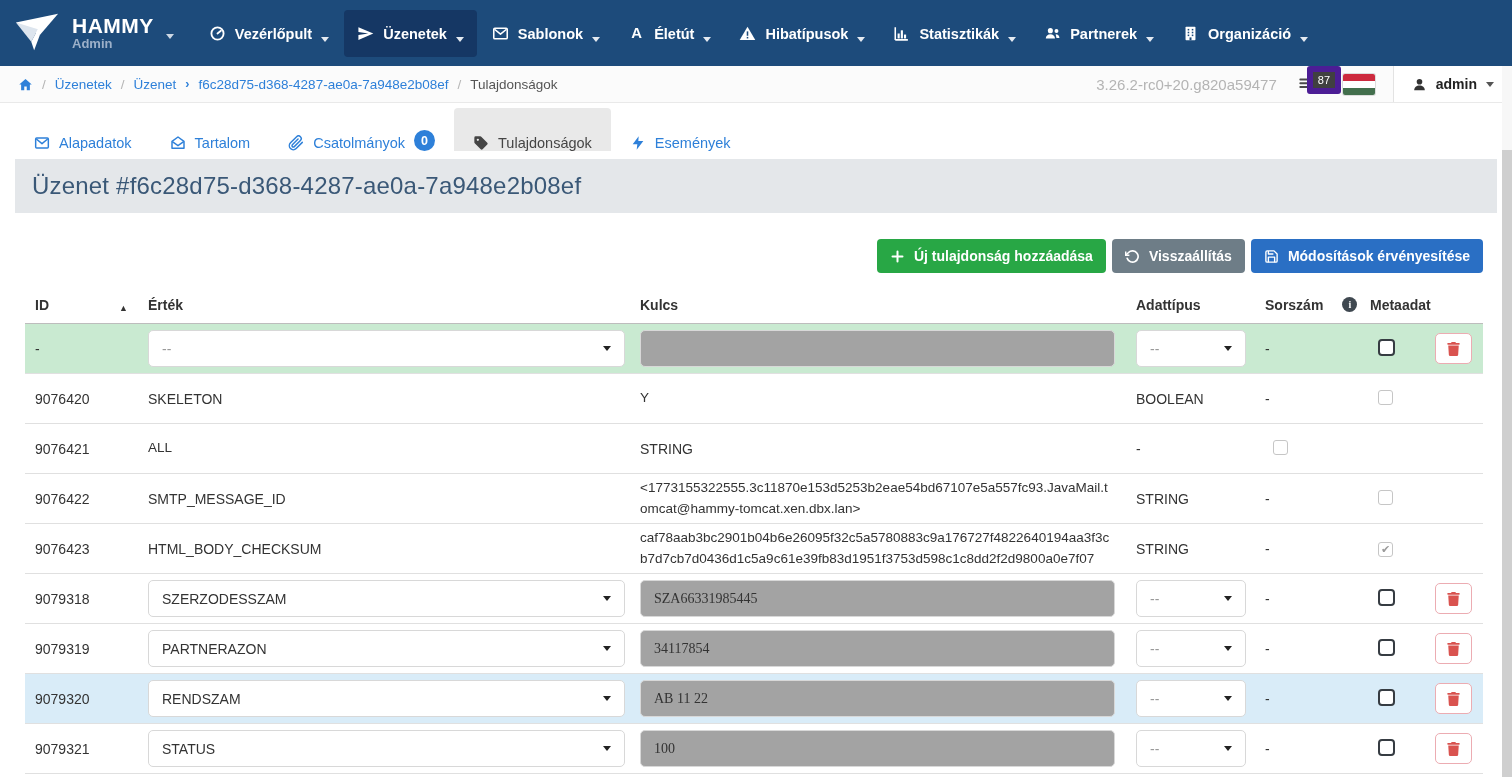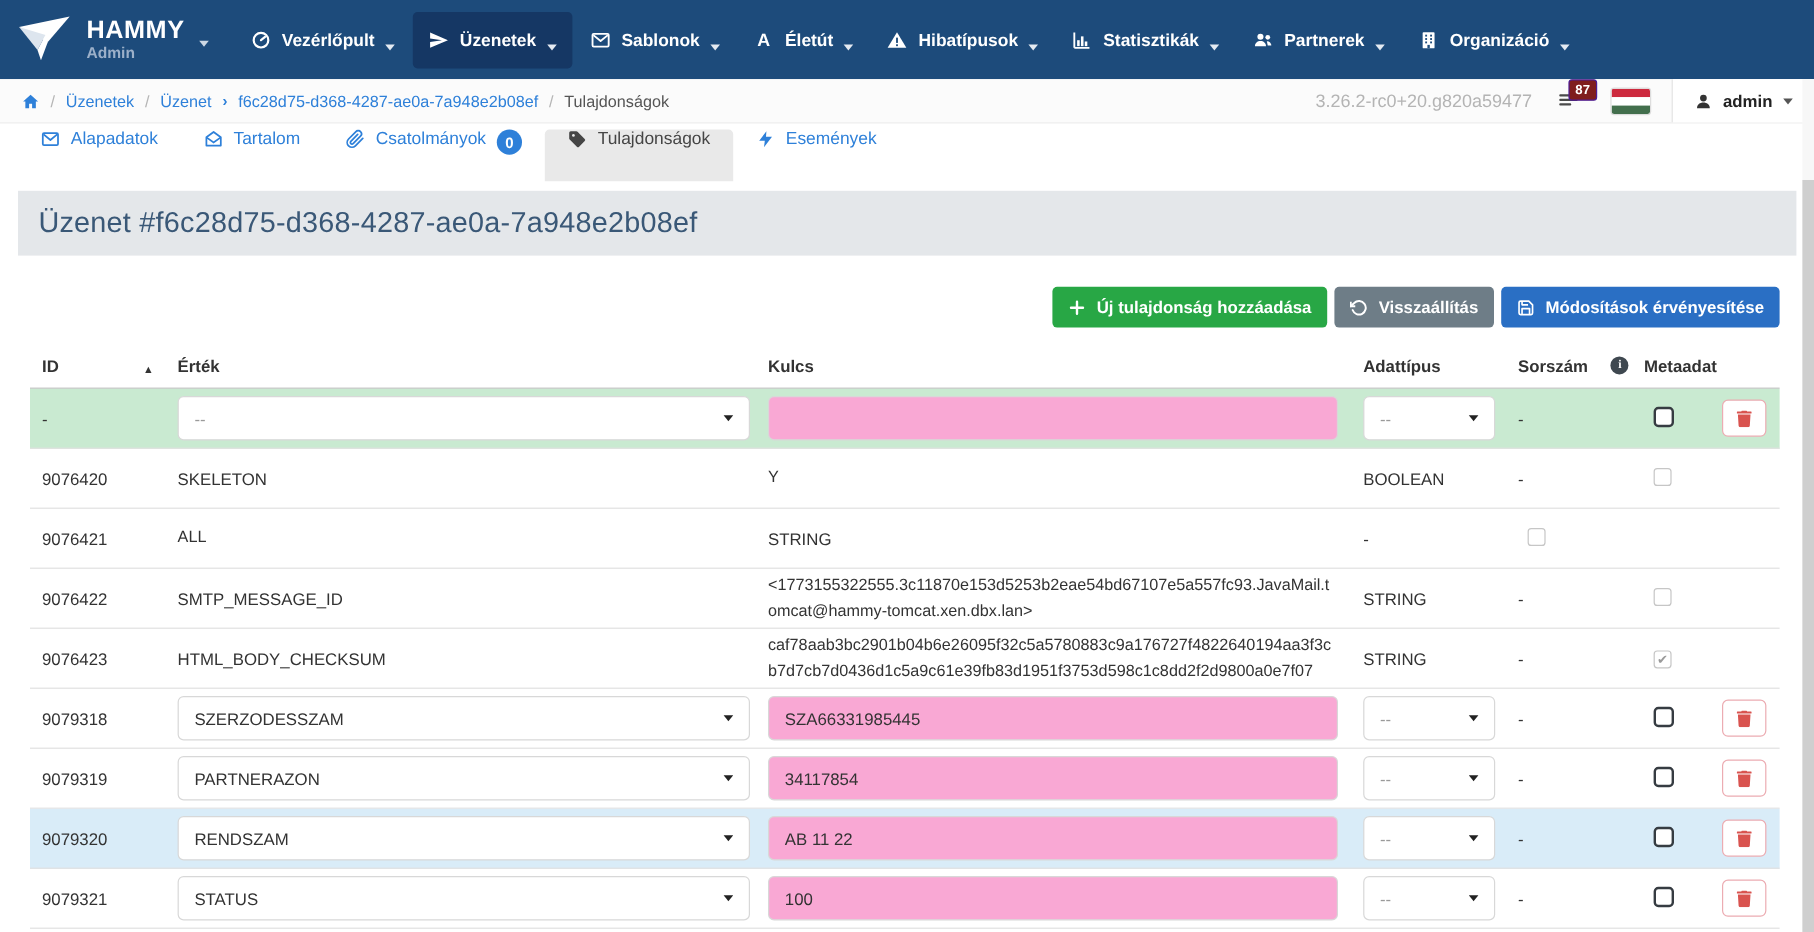--- a/index.html
+++ b/index.html
@@ -32,33 +32,33 @@
 .home-ic{width:15px;height:15px;color:#2e80d9;display:inline-flex;cursor:pointer}
 .home-ic svg{width:100%;height:100%}
 .crumb-link{color:#2e80d9;cursor:pointer}
 .crumb-sep{color:#b5b5b5}
 .crumb-gt{color:#2e80d9;font-weight:bold;font-size:12.5px}
 .crumb-current{color:#555}
 .topbar-right{margin-left:auto;display:flex;align-items:center;height:100%}
 .version{color:#b4b4b4;font-size:15px;margin-right:20px}
 .notif{position:relative;width:20px;height:18px;color:#4a4a4a;margin-right:26px;cursor:pointer}
 .notif svg{width:100%;height:100%}
-.badge{position:absolute;top:-9px;left:10px;background:#7f1d1d;color:#fff;font-size:11px;font-weight:bold;
-       padding:1.5px 5px;border-radius:3px;border:1px solid #4c1d95;line-height:1.2}
+.badge{position:absolute;top:-9px;left:10px;background:#404040;color:#fff;font-size:11px;font-weight:normal;
+       padding:1.5px 5px;border-radius:3px;border:6px solid #4c1d95;line-height:1.2}
 .flag{width:32px;height:21px;border-radius:2px;overflow:hidden;display:flex;flex-direction:column;margin-right:18px;cursor:pointer;box-shadow:0 0 0 1px #ddd}
 .flag div{flex:1}
 .userbox{border-left:1px solid #e3e3e3;height:100%;display:flex;align-items:center;gap:9px;padding:0 18px;background:#fff;cursor:pointer}
 .user-ic{width:15px;height:15px;color:#333;display:inline-flex}
 .user-ic svg{width:100%;height:100%}
 .username{font-weight:bold;font-size:14px;color:#222}
 .userbox .caret{border-left-width:4px;border-right-width:4px;border-top-color:#555}
 
 
 .tabs-row{display:flex;align-items:stretch;padding:5px 0 0 15px;height:48px;background:#fff}
-.tab{display:flex;align-items:flex-start;gap:9px;padding:0 19px;color:#2e80d9;font-size:14.5px;cursor:pointer;border-radius:4px 4px 0 0}
+.tab{display:flex;align-items:flex-end;gap:9px;padding:0 19px;color:#2e80d9;font-size:14.5px;cursor:pointer;border-radius:4px 4px 0 0}
 .tab.active{background:#e9e9e9;color:#454545}
 .ticon{width:16px;height:16px;display:inline-flex}
 .ticon svg{width:100%;height:100%}
 .tbadge{background:#2e80d9;color:#fff;min-width:21px;height:21px;border-radius:50%;display:inline-flex;align-items:center;justify-content:center;font-size:12.5px;font-weight:bold;padding:0 4px}
 
 
 .title-band{margin:8px 15px 0;height:54px;background:#e4e7ea;display:flex;align-items:center;padding:0 17px}
 .page-title{font-size:24px;font-weight:500;color:#3a5877;margin:0;letter-spacing:.2px}
 
 
@@ -82,21 +82,21 @@
 .sort{margin-left:auto;padding-right:20px;font-size:9px;color:#333}
 .thead .c-ord{display:flex;align-items:center;gap:19px}
 .info-ic{width:15px;height:15px;border-radius:50%;background:#3f4850;color:#fff;font-size:10px;font-weight:bold;
          display:inline-flex;align-items:center;justify-content:center;font-family:"Liberation Serif",serif}
 .selectbox{height:37px;background:#fff;border:1px solid #d8d8d8;border-radius:5px;display:flex;align-items:center;padding:0 13px;cursor:pointer}
 .w-key{width:477px}
 .w-type{width:110px}
 .sel-text{font-size:14px;color:#333}
 .sel-text.muted{color:#9a9a9a}
 .tri{margin-left:auto;width:0;height:0;border-left:4.5px solid transparent;border-right:4.5px solid transparent;border-top:5.5px solid #222}
-.txt{height:37px;width:475px;border:1px solid #d8d8d8;border-radius:5px;padding:0 13px;font-size:14px;color:#333;font-family:Liberation Sans, sans-serif;background:#f9a8d4;outline:none}
+.txt{height:37px;width:475px;border:1px solid #d8d8d8;border-radius:5px;padding:0 13px;font-size:14px;color:#333;font-family:Liberation Serif, serif;background:#a3a3a3;outline:none}
 .val-text{font-size:13.5px;line-height:1.55;color:#333;word-break:break-all;padding-right:24px}
 .key-text{font-size:14px}
 .cb{appearance:none;-webkit-appearance:none;width:17px;height:17px;border:2px solid #363c42;border-radius:4px;background:#fff;
     margin:0 0 0 8px;cursor:pointer;display:inline-flex;align-items:center;justify-content:center}
 .cb:disabled{width:15px;height:15px;border:1px solid #c6c6c6;border-radius:3px;cursor:default}
 .cb:checked::after{content:"\2714";font-size:11px;color:#9a9a9a}
 .btn-trash{width:37px;height:31px;border:1px solid #ecacb2;border-radius:5px;background:#fff;display:inline-flex;align-items:center;justify-content:center;cursor:pointer;padding:0}
 .btn-trash svg{width:13px;height:14px;fill:#d9534f}
 
 

